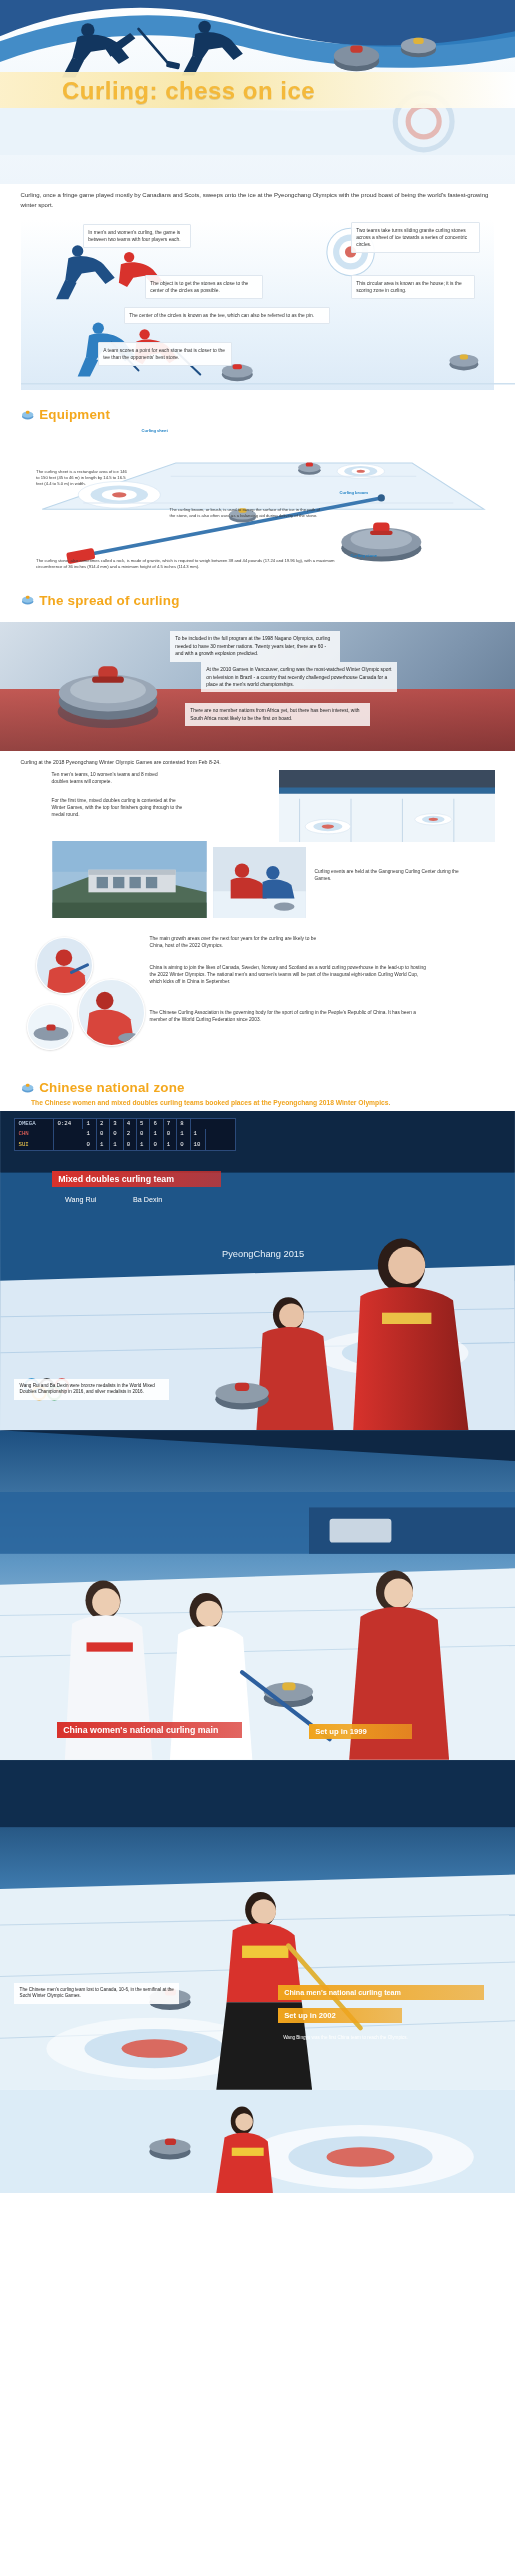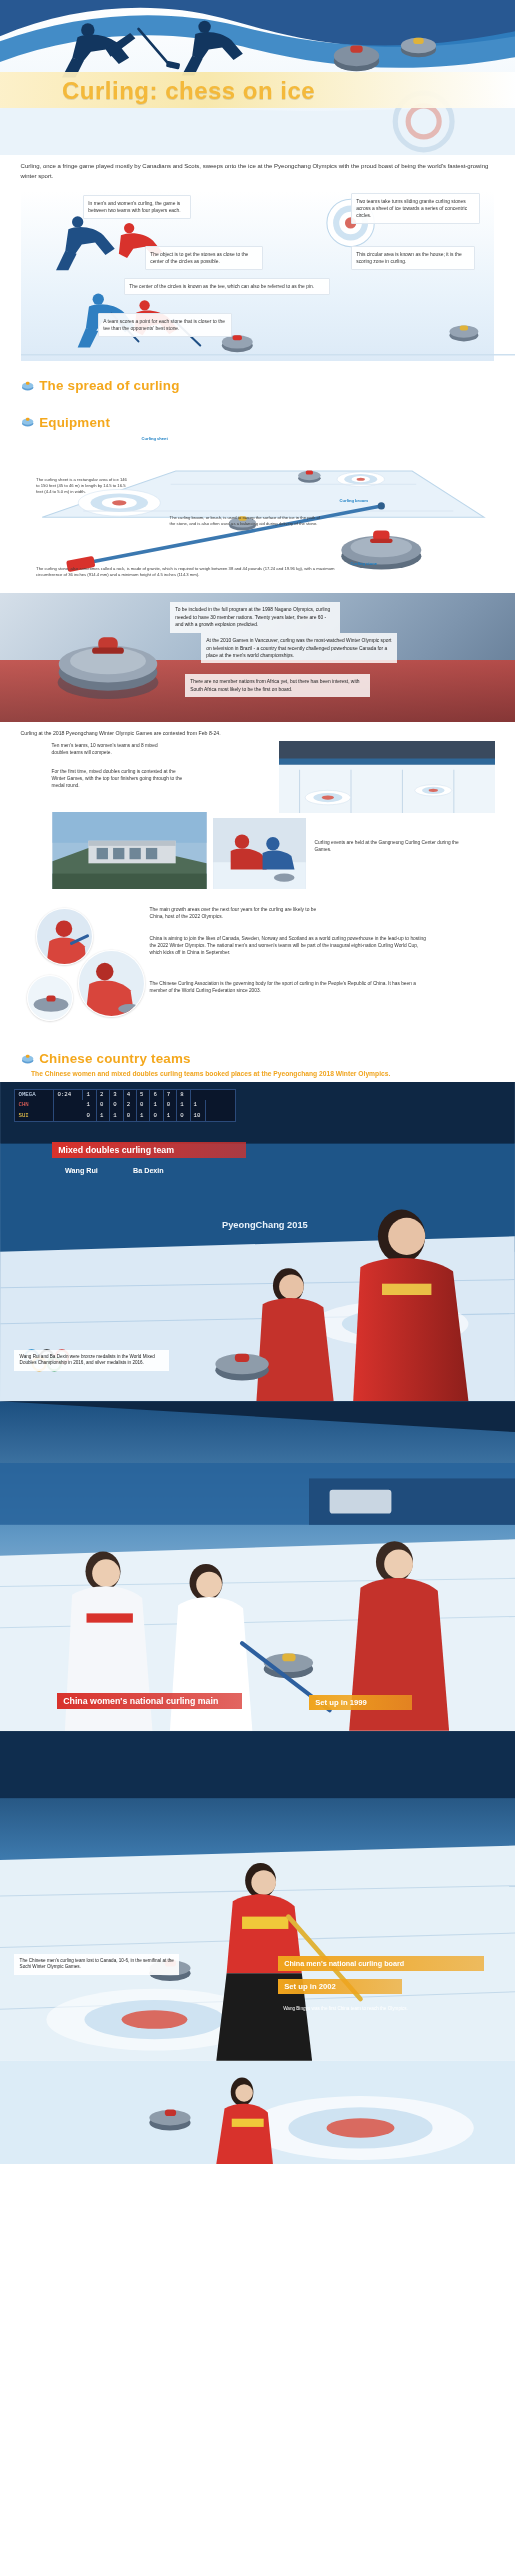--- a/index.html
+++ b/index.html
@@ -8,21 +8,21 @@
     width:515px;
     font-family:"Liberation Sans", sans-serif;
     background:#ffffff;
     color:#2b2b2b;
   }
   .page { width:515px; position:relative; overflow:hidden; }
 
   
   .hero {
     position:relative;
-    height:155px;
+    height:184px;
     background:linear-gradient(180deg,#ffffff 0%,#f4f9fd 55%,#eef5fb 100%);
     overflow:hidden;
   }
   .hero-wave {
     position:absolute; left:0; right:0; top:0; height:155px;
   }
   .hero-title {
     position:absolute;
     left:62px; top:77px;
     font-size:24px;
@@ -137,21 +137,21 @@
   }
   .label-bar.yellow {
     background:linear-gradient(90deg,#f0a41d 0%, rgba(240,164,29,0.7) 100%);
     color:#fff;
   }
   .white-note {
     position:absolute; background:rgba(255,255,255,0.92);
     font-size:4.6px; line-height:1.45; color:#222; padding:4.1px 5.2px;
   }
   .name-tag {
-    position:absolute; color:#fff; font-size:7.2px; font-weight:bold;
+    position:absolute; color:#fff; font-size:7.2px; font-weight:normal;
   }
   .scorebug {
     position:absolute; background:rgba(10,20,40,0.88);
     color:#fff; font-size:5.7px; font-family:"Liberation Mono", monospace;
     border:0.5px solid #2b4a7a;
   }
   .sb-row { display:flex; align-items:center; height:10.3px; }
   .sb-cell { padding:0 3.1px; border-right:0.5px solid #2b4a7a; line-height:10.3px; }
   .sb-red { color:#ff6a5e; }
   .sb-yellow { color:#ffd34d; }
@@ -282,91 +282,91 @@
     </div>
   </div>
 
   <div class="section">
     <div class="sec-head">
       <svg class="stone-ico" viewBox="0 0 30 26">
         <ellipse cx="15" cy="17" rx="13" ry="7" fill="#5f9fd4"></ellipse>
         <ellipse cx="15" cy="13" rx="13" ry="7" fill="#8fc3e8"></ellipse>
         <rect x="11" y="4" width="8" height="7" rx="3" fill="#f0a41d"></rect>
       </svg>
-      <div class="sec-title">The spread of curling</div>
+      <div class="sec-title">Equipment</div>
+    </div>
+
+    <div class="equip">
+      <svg style="position:absolute;left:0;top:0" width="474" height="149" viewBox="0 0 920 290">
+
+        <polygon points="40,160 300,70 760,70 900,160" fill="#e8f2fa" stroke="#bcd6ea" stroke-width="2"></polygon>
+        <polygon points="40,160 300,70 760,70 900,160" fill="none"></polygon>
+
+        <g>
+          <ellipse cx="190" cy="132" rx="80" ry="26" fill="#ffffff" stroke="#cde0ef"></ellipse>
+          <ellipse cx="190" cy="132" rx="56" ry="18" fill="#cfe3f2"></ellipse>
+          <ellipse cx="190" cy="132" rx="34" ry="11" fill="#ffffff"></ellipse>
+          <ellipse cx="190" cy="132" rx="14" ry="5" fill="#d96a60"></ellipse>
+        </g>
+
+        <g>
+          <ellipse cx="660" cy="86" rx="46" ry="14" fill="#ffffff" stroke="#cde0ef"></ellipse>
+          <ellipse cx="660" cy="86" rx="32" ry="10" fill="#cfe3f2"></ellipse>
+          <ellipse cx="660" cy="86" rx="18" ry="6" fill="#ffffff"></ellipse>
+          <ellipse cx="660" cy="86" rx="8" ry="3" fill="#d96a60"></ellipse>
+        </g>
+
+        <line x1="120" y1="148" x2="840" y2="148" stroke="#d9e6f2" stroke-width="2"></line>
+        <line x1="290" y1="96" x2="768" y2="96" stroke="#d9e6f2" stroke-width="2"></line>
+
+        <g>
+          <ellipse cx="560" cy="84" rx="22" ry="9" fill="#6d7c8d"></ellipse>
+          <ellipse cx="560" cy="79" rx="22" ry="9" fill="#99a7b6"></ellipse>
+          <rect x="553" y="69" width="14" height="8" rx="3" fill="#d8322c"></rect>
+        </g>
+
+        <g>
+          <line x1="120" y1="250" x2="700" y2="138" stroke="#3b78b0" stroke-width="7" stroke-linecap="round"></line>
+          <rect x="88" y="240" width="54" height="22" rx="5" fill="#d8322c" transform="rotate(-11 115 251)"></rect>
+          <circle cx="700" cy="138" r="7" fill="#2f5f8c"></circle>
+        </g>
+
+        <g transform="translate(700,216)">
+          <ellipse cx="0" cy="20" rx="78" ry="26" fill="#5e6e7f"></ellipse>
+          <ellipse cx="0" cy="8" rx="78" ry="28" fill="#8b99a9"></ellipse>
+          <ellipse cx="0" cy="2" rx="60" ry="20" fill="#a7b4c2"></ellipse>
+          <rect x="-16" y="-30" width="32" height="20" rx="8" fill="#d8322c"></rect>
+          <rect x="-22" y="-14" width="44" height="8" rx="4" fill="#b92e27"></rect>
+        </g>
+
+        <g transform="translate(430,168)">
+          <ellipse cx="0" cy="8" rx="26" ry="10" fill="#6d7c8d"></ellipse>
+          <ellipse cx="0" cy="2" rx="26" ry="10" fill="#9aa8b7"></ellipse>
+          <rect x="-8" y="-10" width="16" height="9" rx="4" fill="#e0b33a"></rect>
+        </g>
+      </svg>
+
+      <div class="equip-cap" style="left:121px; top:1px;">Curling sheet</div>
+      <div class="equip-cap" style="left:319px; top:63px;">Curling broom</div>
+      <div class="equip-cap" style="left:330px; top:126px;">Curling stone</div>
+
+      <div class="equip-txt" style="left:15.5px; top:42px; width:95px;">The curling sheet is a rectangular area of ice 146 to 150 feet (45 to 46 m) in length by 14.5 to 16.5 feet (4.4 to 5.0 m) in width.</div>
+      <div class="equip-txt" style="left:149px; top:80px; width:155px;">The curling broom, or brush, is used to sweep the surface of the ice in the path of the stone, and is also often used as a balancing aid during delivery of the stone.</div>
+      <div class="equip-txt" style="left:15.5px; top:131px; width:299px;">The curling stone, also sometimes called a rock, is made of granite, which is required to weigh between 38 and 44 pounds (17.24 and 19.96 kg), with a maximum circumference of 36 inches (914.4 mm) and a minimum height of 4.5 inches (114.3 mm).</div>
     </div>
   </div>
 
   <div class="section">
     <div class="sec-head">
       <svg class="stone-ico" viewBox="0 0 30 26">
         <ellipse cx="15" cy="17" rx="13" ry="7" fill="#5f9fd4"></ellipse>
         <ellipse cx="15" cy="13" rx="13" ry="7" fill="#8fc3e8"></ellipse>
         <rect x="11" y="4" width="8" height="7" rx="3" fill="#f0a41d"></rect>
       </svg>
-      <div class="sec-title">Equipment</div>
-    </div>
-
-    <div class="equip">
-      <svg style="position:absolute;left:0;top:0" width="474" height="149" viewBox="0 0 920 290">
-
-        <polygon points="40,160 300,70 760,70 900,160" fill="#e8f2fa" stroke="#bcd6ea" stroke-width="2"></polygon>
-        <polygon points="40,160 300,70 760,70 900,160" fill="none"></polygon>
-
-        <g>
-          <ellipse cx="190" cy="132" rx="80" ry="26" fill="#ffffff" stroke="#cde0ef"></ellipse>
-          <ellipse cx="190" cy="132" rx="56" ry="18" fill="#cfe3f2"></ellipse>
-          <ellipse cx="190" cy="132" rx="34" ry="11" fill="#ffffff"></ellipse>
-          <ellipse cx="190" cy="132" rx="14" ry="5" fill="#d96a60"></ellipse>
-        </g>
-
-        <g>
-          <ellipse cx="660" cy="86" rx="46" ry="14" fill="#ffffff" stroke="#cde0ef"></ellipse>
-          <ellipse cx="660" cy="86" rx="32" ry="10" fill="#cfe3f2"></ellipse>
-          <ellipse cx="660" cy="86" rx="18" ry="6" fill="#ffffff"></ellipse>
-          <ellipse cx="660" cy="86" rx="8" ry="3" fill="#d96a60"></ellipse>
-        </g>
-
-        <line x1="120" y1="148" x2="840" y2="148" stroke="#d9e6f2" stroke-width="2"></line>
-        <line x1="290" y1="96" x2="768" y2="96" stroke="#d9e6f2" stroke-width="2"></line>
-
-        <g>
-          <ellipse cx="560" cy="84" rx="22" ry="9" fill="#6d7c8d"></ellipse>
-          <ellipse cx="560" cy="79" rx="22" ry="9" fill="#99a7b6"></ellipse>
-          <rect x="553" y="69" width="14" height="8" rx="3" fill="#d8322c"></rect>
-        </g>
-
-        <g>
-          <line x1="120" y1="250" x2="700" y2="138" stroke="#3b78b0" stroke-width="7" stroke-linecap="round"></line>
-          <rect x="88" y="240" width="54" height="22" rx="5" fill="#d8322c" transform="rotate(-11 115 251)"></rect>
-          <circle cx="700" cy="138" r="7" fill="#2f5f8c"></circle>
-        </g>
-
-        <g transform="translate(700,216)">
-          <ellipse cx="0" cy="20" rx="78" ry="26" fill="#5e6e7f"></ellipse>
-          <ellipse cx="0" cy="8" rx="78" ry="28" fill="#8b99a9"></ellipse>
-          <ellipse cx="0" cy="2" rx="60" ry="20" fill="#a7b4c2"></ellipse>
-          <rect x="-16" y="-30" width="32" height="20" rx="8" fill="#d8322c"></rect>
-          <rect x="-22" y="-14" width="44" height="8" rx="4" fill="#b92e27"></rect>
-        </g>
-
-        <g transform="translate(430,168)">
-          <ellipse cx="0" cy="8" rx="26" ry="10" fill="#6d7c8d"></ellipse>
-          <ellipse cx="0" cy="2" rx="26" ry="10" fill="#9aa8b7"></ellipse>
-          <rect x="-8" y="-10" width="16" height="9" rx="4" fill="#e0b33a"></rect>
-        </g>
-      </svg>
-
-      <div class="equip-cap" style="left:121px; top:1px;">Curling sheet</div>
-      <div class="equip-cap" style="left:319px; top:63px;">Curling broom</div>
-      <div class="equip-cap" style="left:330px; top:126px;">Curling stone</div>
-
-      <div class="equip-txt" style="left:15.5px; top:42px; width:95px;">The curling sheet is a rectangular area of ice 146 to 150 feet (45 to 46 m) in length by 14.5 to 16.5 feet (4.4 to 5.0 m) in width.</div>
-      <div class="equip-txt" style="left:149px; top:80px; width:155px;">The curling broom, or brush, is used to sweep the surface of the ice in the path of the stone, and is also often used as a balancing aid during delivery of the stone.</div>
-      <div class="equip-txt" style="left:15.5px; top:131px; width:299px;">The curling stone, also sometimes called a rock, is made of granite, which is required to weigh between 38 and 44 pounds (17.24 and 19.96 kg), with a maximum circumference of 36 inches (914.4 mm) and a minimum height of 4.5 inches (114.3 mm).</div>
+      <div class="sec-title">The spread of curling</div>
     </div>
   </div>
 
   <div class="spread-photo">
     <div class="redfloor"></div>
     <svg class="spread-stone" viewBox="0 0 210 150">
       <ellipse cx="105" cy="112" rx="98" ry="32" fill="#3e4a58" opacity="0.5"></ellipse>
       <ellipse cx="105" cy="92" rx="96" ry="36" fill="#6b7888"></ellipse>
       <ellipse cx="105" cy="76" rx="96" ry="36" fill="#9aa7b6"></ellipse>
       <ellipse cx="105" cy="70" rx="74" ry="26" fill="#b3bfcb"></ellipse>
@@ -477,21 +477,21 @@
   </div>
 
   <div class="teams">
     <div class="teams-head">
       <div class="sec-head" style="margin-bottom:2.1px;">
         <svg class="stone-ico" viewBox="0 0 30 26">
           <ellipse cx="15" cy="17" rx="13" ry="7" fill="#5f9fd4"></ellipse>
           <ellipse cx="15" cy="13" rx="13" ry="7" fill="#8fc3e8"></ellipse>
           <rect x="11" y="4" width="8" height="7" rx="3" fill="#f0a41d"></rect>
         </svg>
-        <div class="sec-title">Chinese country teams</div>
+        <div class="sec-title">Chinese national zone</div>
       </div>
     </div>
     <div class="teams-sub">The Chinese women and mixed doubles curling teams booked places at the Pyeongchang 2018 Winter Olympics.</div>
 
     <div class="collage">
 
       <div class="cband" style="left:0; top:0; width:515px; height:319px;">
         <svg width="515" height="319" viewBox="0 0 1000 620">
           <defs>
             <linearGradient id="icebg" x1="0" y1="0" x2="0" y2="1">
@@ -581,21 +581,21 @@
           <div class="sb-cell" style="width:13.4px;">1</div>
           <div class="sb-cell" style="width:13.4px;">0</div>
           <div class="sb-cell" style="width:13.4px;">1</div>
           <div class="sb-cell" style="width:13.4px;">0</div>
           <div class="sb-cell" style="width:13.4px;">1</div>
           <div class="sb-cell" style="width:13.4px;">0</div>
           <div class="sb-cell" style="width:15.5px;">10</div>
         </div>
       </div>
 
-      <div class="label-bar" style="left:52px; top:60px; width:194px;">Mixed doubles curling team</div>
+      <div class="label-bar" style="left:52px; top:60px; width:169px;">Mixed doubles curling team</div>
       <div class="name-tag" style="left:65px; top:84px;">Wang Rui</div>
       <div class="name-tag" style="left:133px; top:84px;">Ba Dexin</div>
       <div class="name-tag" style="left:222px; top:138px; font-size:9.3px; color:#e9f2fa;">PyeongChang 2015</div>
 
       <div class="white-note" style="left:14.4px; top:268px; width:155px;">Wang Rui and Ba Dexin were bronze medalists in the World Mixed Doubles Championship in 2016, and silver medalists in 2016.</div>
 
       <div class="cband" style="left:0; top:319px; width:515px; height:330px;">
         <svg width="515" height="330" viewBox="0 0 1000 640">
           <defs>
             <linearGradient id="icebg2" x1="0" y1="0" x2="0" y2="1">
@@ -686,21 +686,21 @@
 
           <g>
             <ellipse cx="330" cy="470" rx="40" ry="15" fill="#5b6b7c"></ellipse>
             <ellipse cx="330" cy="460" rx="40" ry="15" fill="#8e9caa"></ellipse>
             <rect x="320" y="444" width="22" height="13" rx="6" fill="#c4322b"></rect>
           </g>
         </svg>
       </div>
 
       <div class="white-note" style="left:14.4px; top:872px; width:165px;">The Chinese men's curling team lost to Canada, 10-6, in the semifinal at the Sochi Winter Olympic Games.</div>
-      <div class="label-bar yellow" style="left:278px; top:874px; width:206px; font-size:7.2px;">China men's national curling board</div>
+      <div class="label-bar yellow" style="left:278px; top:874px; width:206px; font-size:7.2px;">China men's national curling team</div>
       <div class="label-bar yellow" style="left:278px; top:897px; width:124px; font-size:7.7px;">Set up in 2002</div>
       <div class="white-note" style="left:278px; top:920px; width:175px; background:rgba(255,255,255,0.0); color:#ffffff;">Wang Bingyu was the first China team to reach the Olympics.</div>
     </div>
 
     <div class="footer-ice">
       <svg width="515" height="103" viewBox="0 0 1000 200">
         <rect width="1000" height="200" fill="#dcecf7"></rect>
         <ellipse cx="700" cy="130" rx="220" ry="62" fill="#ffffff" opacity="0.7"></ellipse>
         <ellipse cx="700" cy="130" rx="140" ry="40" fill="#cfe3f2"></ellipse>
         <ellipse cx="700" cy="130" rx="66" ry="19" fill="#d96a60"></ellipse>

